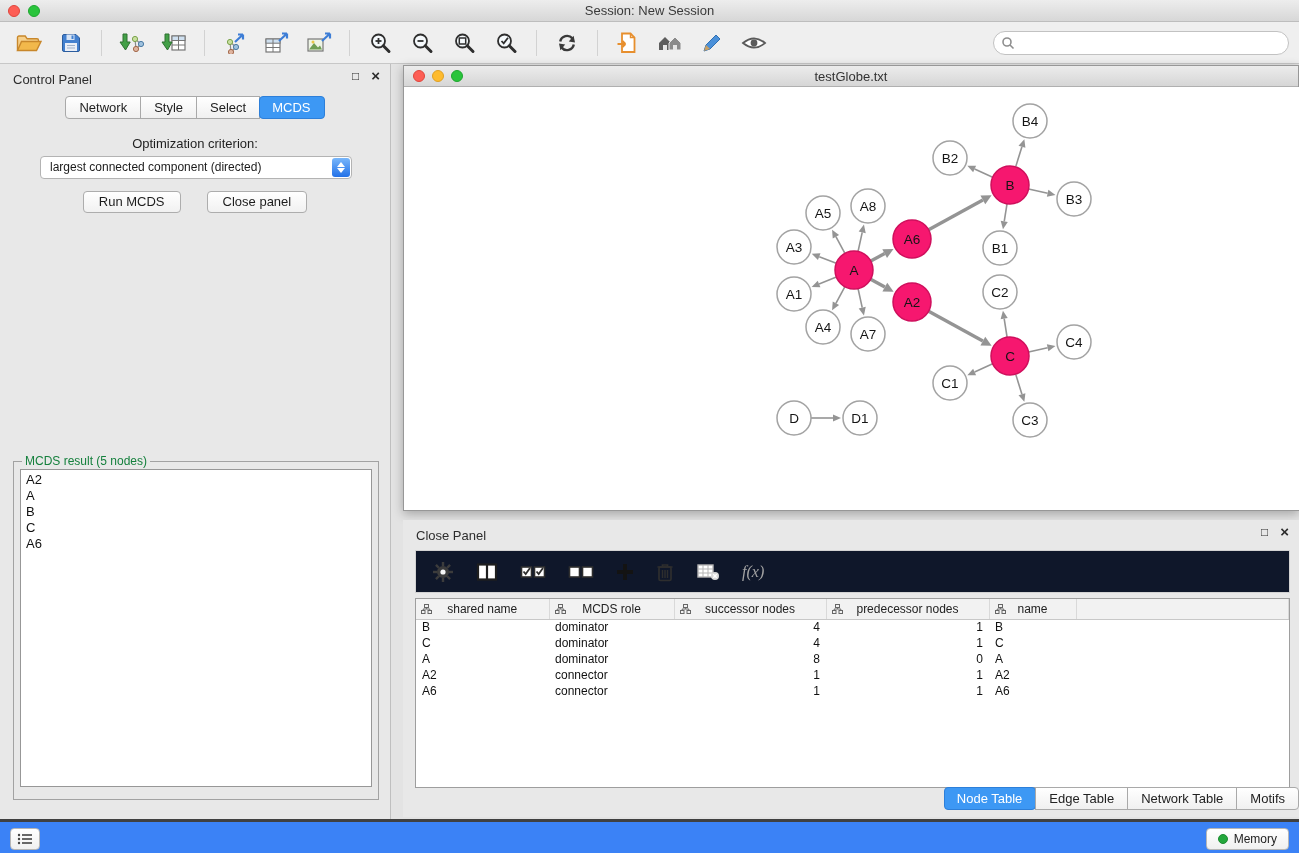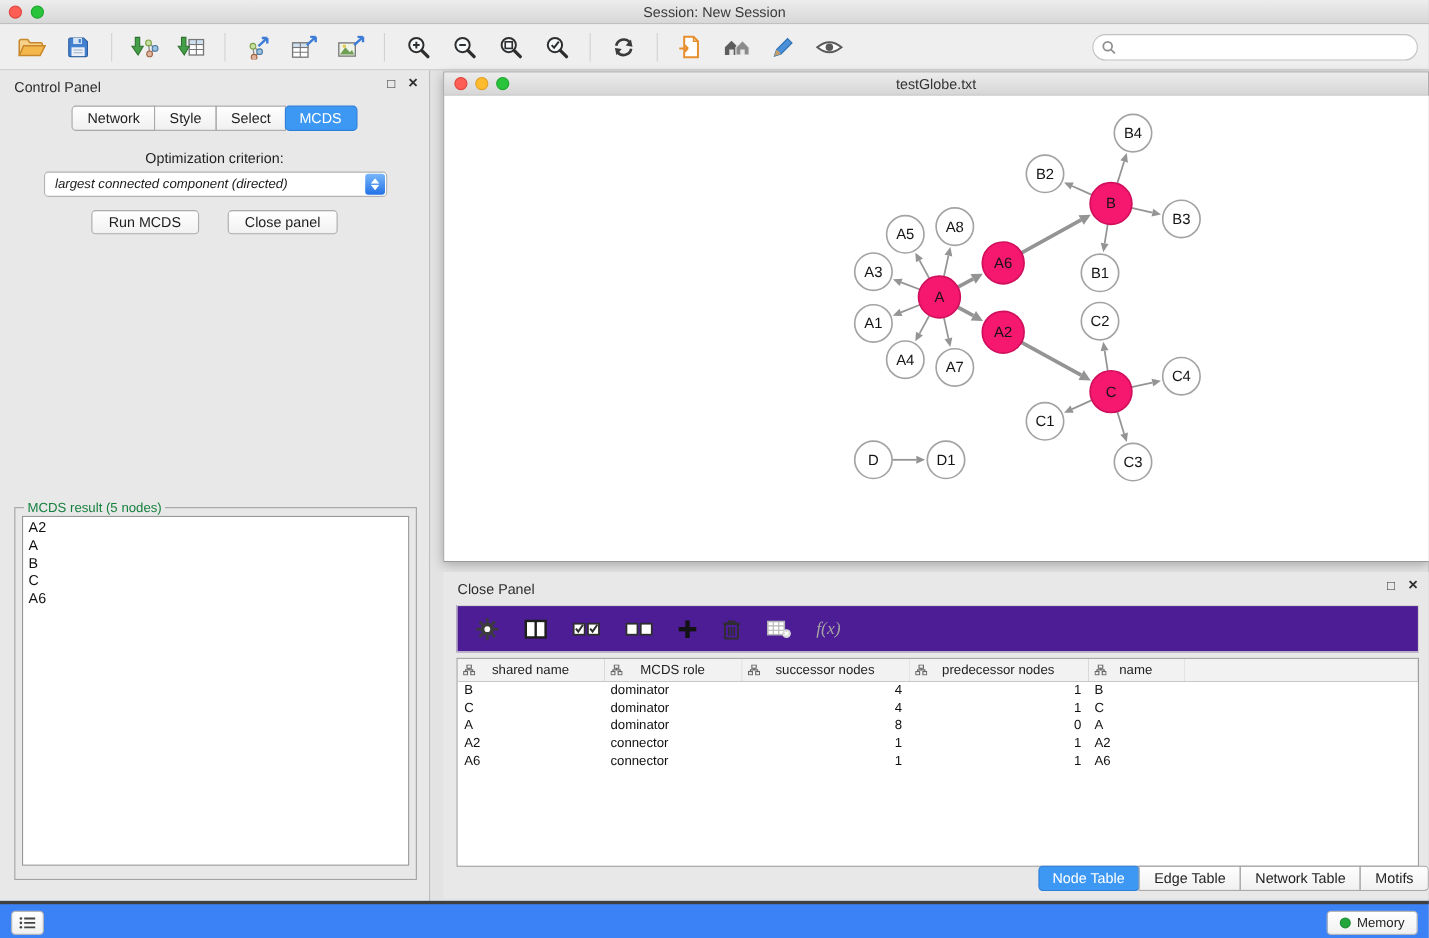--- a/index.html
+++ b/index.html
@@ -40,21 +40,21 @@
   .wc-close { font-size:15px; font-weight:bold; line-height:12px; }
   .cp-tabs { position:absolute; left:0; right:0; top:32px; display:flex; justify-content:center; }
   .seg-tab { padding:2px 13px; font-size:13px; line-height:17px; text-align:center;
              background:linear-gradient(#ffffff,#f0f0f0); border:1px solid #a9a9a9; margin-left:-1px; color:#222; }
   .seg-tab:first-child { border-radius:4px 0 0 4px; margin-left:0; }
   .seg-tab:last-child { border-radius:0 4px 4px 0; }
   .seg-tab.active { background:#3d98f4; border-color:#2d7fd9; color:#fff; border-radius:4px;padding-left:12px; }
   .opt-label { position:absolute; left:0; right:0; top:72px; text-align:center; font-size:13px; color:#1f1f1f; }
   .dropdown { position:absolute; left:40px; top:92px; width:312px; height:23px; background:#fff;
               border:1px solid #b3b3b3; border-radius:4px; font-size:12px; line-height:21px;
-              padding-left:9px; color:#1b1b1b;font-style:italic; }
+              padding-left:9px; color:#1b1b1b; }
   .dropdown .stepper { position:absolute; right:1px; top:1px; bottom:1px; width:18px;
               background:linear-gradient(#79b7fb,#2271e8); border-radius:3px; display:flex;
               flex-direction:column; align-items:center; justify-content:center; gap:1px; }
   .stepper svg { display:block; }
   .btn-row { position:absolute; left:0; right:0; top:127px; display:flex; justify-content:center; gap:26px; }
   .mac-btn { height:22px; padding:0 15px; background:linear-gradient(#ffffff,#f1f1f1);
              border:1px solid #adadad; border-radius:4px; font-size:13px; line-height:20px; color:#1d1d1d;
              font-family:"Liberation Sans", sans-serif; }
   .result-group { position:absolute; left:13px; top:390px; width:366px; height:346px;
                   border:1px solid #a2a2a2; padding:1px 6px 6px; }
@@ -68,21 +68,21 @@
                     background:#fff; border:1px solid #979797; box-shadow:0 3px 10px rgba(0,0,0,.28); }
   .nw-titlebar { position:relative; height:21px; background:linear-gradient(#ececec,#d6d6d6);
                  border-bottom:1px solid #b0b0b0; }
   .nw-title { position:absolute; inset:0; text-align:center; line-height:21px; font-size:13px; color:#333; }
   .nw-traffic { position:absolute; left:9px; top:4px; display:flex; gap:7px; z-index:2; }
   .net-canvas { position:absolute; left:0; top:21px; width:1060px; height:423px; background:#fff; }
   .net-canvas svg { display:block; width:100%; height:100%; }
 
   
   .table-panel { position:absolute; left:403px; top:520px; width:896px; height:297px; background:#e8e8e8; }
-  .tp-toolbar { position:absolute; left:12px; right:9px; top:30px; height:43px; background:#4c1d95;
+  .tp-toolbar { position:absolute; left:12px; right:9px; top:30px; height:43px; background:#0f172a;
                 border:1px solid #d2d2d2; display:flex; align-items:center; gap:22px; padding:0 16px; }
   .tp-icon { display:flex; align-items:center; justify-content:center; }
   .fx { font-family:"Liberation Serif", serif; font-style:italic; font-size:16px; color:#a3a3a3; }
   .tp-table-wrap { position:absolute; left:12px; right:9px; top:78px; height:190px; background:#fff;
                    border:1px solid #9e9e9e; overflow:hidden; }
   table.node-table { border-collapse:collapse; table-layout:fixed; width:100%; font-size:12px; }
   table.node-table th { height:20px; background:#f2f2f2; border-right:1px solid #d9d9d9;
                         border-bottom:1px solid #c8c8c8; font-weight:normal; font-size:12px; color:#222;
                         position:relative; text-align:center; white-space:nowrap; overflow:hidden; }
   table.node-table th .sort-ic { position:absolute; left:5px; top:5px; }

